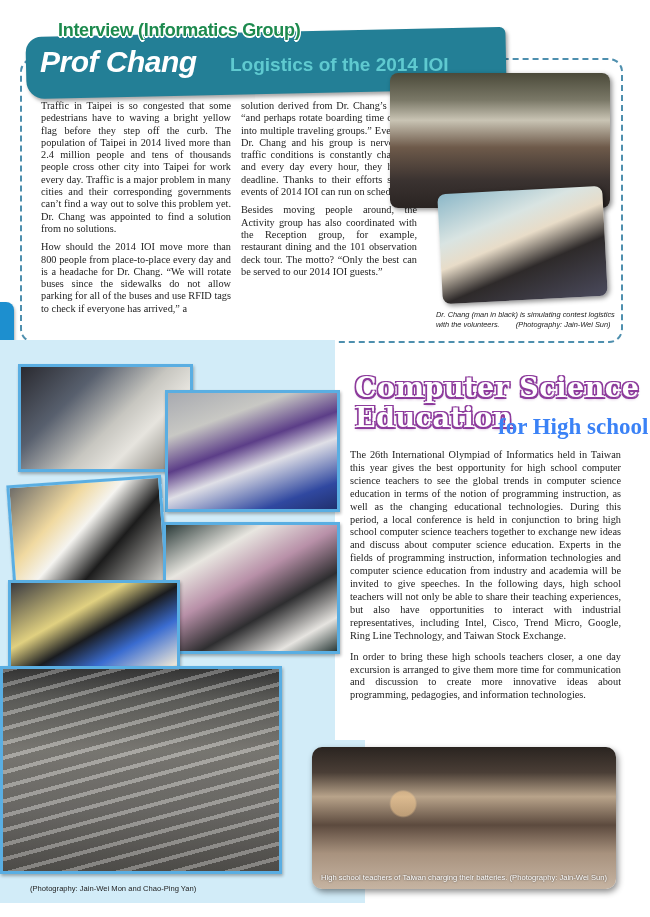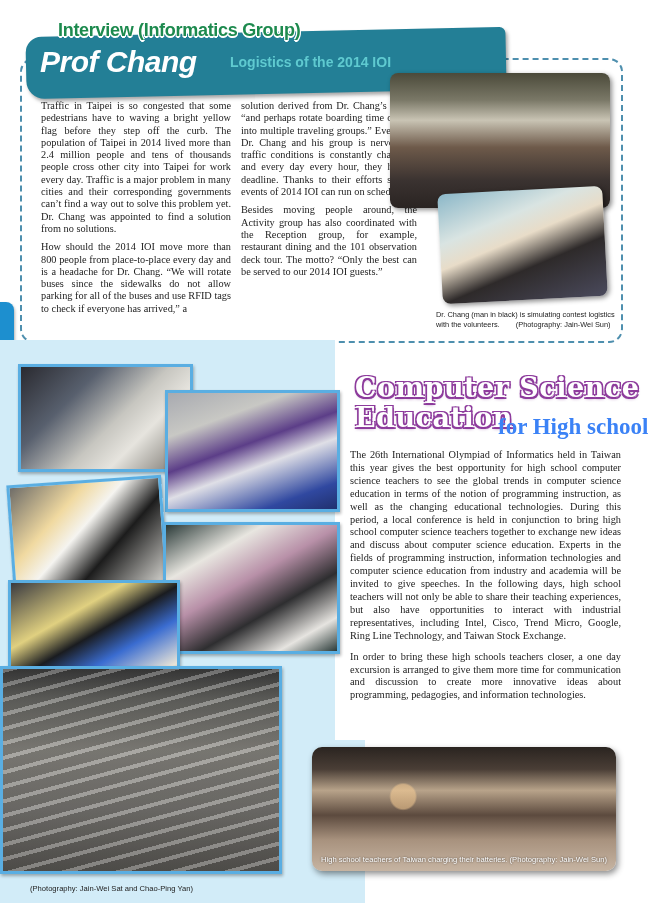--- a/index.html
+++ b/index.html
@@ -4,33 +4,33 @@
 <style>
   html, body { margin:0; padding:0; }
   body { width:650px; height:917px; background:#ffffff; position:relative; overflow:hidden; font-family:"Liberation Serif", serif; color:#222; }
 
   
   .dash-box { position:absolute; left:20px; top:58px; width:603px; height:285px; border:2px dashed #4e8fae; border-radius:14px; background:#fff; box-sizing:border-box; }
   .banner { position:absolute; left:26px; top:32px; width:480px; height:62px; background:#237f96; border-radius:16px 6px 16px 18px; transform:rotate(-1.2deg); box-shadow:2px 3px 4px rgba(0,0,0,0.35); }
   .banner-kicker { position:absolute; left:58px; top:20px; font-family:"Liberation Sans", sans-serif; font-weight:bold; font-size:18px; color:#1d8a4e; letter-spacing:-0.3px;
      text-shadow:-1px -1px 0 #fff, 1px -1px 0 #fff, -1px 1px 0 #fff, 1px 1px 0 #fff, 0 2px 0 #fff; }
   .banner-title { position:absolute; left:40px; top:45px; font-family:"Liberation Sans", sans-serif; font-weight:bold; font-style:italic; font-size:30px; color:#fff; letter-spacing:-0.5px; white-space:nowrap; }
-  .banner-sub { position:absolute; left:230px; top:54px; font-family:"Liberation Sans", sans-serif; font-weight:bold; font-size:14px; color:#5fcad0; white-space:nowrap; }
+  .banner-sub { position:absolute; left:230px; top:54px; font-family:"Liberation Sans", sans-serif; font-weight:bold; font-size:19px; color:#5fcad0; white-space:nowrap; }
 
   .col { position:absolute; font-size:10.3px; line-height:12.3px; text-align:justify; }
   .col p { margin:0 0 6px 0; }
   .col1 { left:41px; top:100px; width:190px; }
   .col2 { left:241px; top:100px; width:176px; }
 
   .photo { position:absolute; border-radius:8px; overflow:hidden; box-shadow:2px 2px 5px rgba(0,0,0,0.45); }
   .photo1 { left:390px; top:73px; width:220px; height:135px;
      background: linear-gradient(180deg,#4b4a3a 0%, #7a7867 20%, #c9c4b4 35%, #6e5a4a 55%, #3a3230 80%, #2a2422 100%); }
   .photo2 { left:440px; top:190px; width:165px; height:110px; transform:rotate(-3deg);
      background: linear-gradient(160deg,#8bb7c8 0%, #d9e4e2 30%, #e8dcc8 45%, #2e2a2a 65%, #4a4a5c 100%); }
-  .caption-top { position:absolute; left:436px; top:310px; width:180px; font-family:"Liberation Sans", sans-serif; font-size:7.4px; line-height:10px; color:#222; }
+  .caption-top { position:absolute; left:436px; top:310px; width:180px; font-family:"Liberation Sans", sans-serif; font-size:7.4px; line-height:10px; color:#222;font-style:italic; }
   .caption-top .credit { margin-left:14px; }
 
   .left-tab { position:absolute; left:-14px; top:302px; width:28px; height:55px; background:#1d8fcf; border-radius:8px; box-shadow:1px 2px 3px rgba(0,0,0,0.3); }
 
   
   .blue-bg { position:absolute; left:0; top:340px; width:335px; height:563px; background:#d2ecf8; }
   .blue-bg2 { position:absolute; left:335px; top:740px; width:30px; height:163px; background:#d2ecf8; }
 
   .cphoto { position:absolute; border:3px solid #5aaee2; box-sizing:border-box; box-shadow:1px 2px 3px rgba(0,0,0,0.3); }
   .cp1 { left:18px; top:364px; width:175px; height:108px; transform:rotate(0deg);
@@ -50,21 +50,21 @@
 
   .caption-left { position:absolute; left:30px; top:884px; font-family:"Liberation Sans", sans-serif; font-size:7.6px; color:#222; }
 
   .cs-title { position:absolute; left:355px; top:346px; font-family:"DejaVu Serif", serif; font-weight:bold; font-size:27px; line-height:30px; color:#fff;
      text-shadow:-1.5px -1.5px 0 #8d3b9c, 1.5px -1.5px 0 #8d3b9c, -1.5px 1.5px 0 #8d3b9c, 1.5px 1.5px 0 #8d3b9c, 0 2px 3px rgba(120,40,140,0.5); letter-spacing:0.5px;margin-top:27px; }
   .cs-sub { position:absolute; left:454px; top:414px; font-family:"Liberation Serif", serif; font-weight:bold; font-size:23px; color:#3b82f6;margin-left:44px; }
 
   .col3 { position:absolute; left:350px; top:441px; width:271px; font-size:10.3px; line-height:12.9px; text-align:justify; }
   .col3 p { margin:8px 0 8px 0; }
 
-  .photo-bottom { position:absolute; left:312px; top:747px; width:304px; height:124px; border-radius:10px; overflow:hidden; box-shadow:2px 3px 6px rgba(0,0,0,0.45);
+  .photo-bottom { position:absolute; left:312px; top:747px; width:304px; height:142px; border-radius:10px; overflow:hidden; box-shadow:2px 3px 6px rgba(0,0,0,0.45);
      background:
        radial-gradient(circle at 30% 40%, rgba(255,210,150,0.5) 0 12px, transparent 14px),
        linear-gradient(180deg,#2a2420 0%, #4a3e36 18%, #b8a38a 35%, #5c4a3e 55%, #a8927e 75%, #c6b4a2 100%); }
   .caption-bottom { position:absolute; left:0; right:0; bottom:7px; text-align:center; font-family:"Liberation Sans", sans-serif; font-size:7.6px; color:#fff; text-shadow:0 0 2px rgba(0,0,0,0.7); }
 </style>
 </head>
 <body>
 
 <div class="dash-box"></div>
 <div class="left-tab"></div>
@@ -92,21 +92,21 @@
 
 <div class="blue-bg"></div>
 <div class="blue-bg2"></div>
 
 <div class="cphoto cp1"></div>
 <div class="cphoto cp2"></div>
 <div class="cphoto cp3"></div>
 <div class="cphoto cp4"></div>
 <div class="cphoto cp5"></div>
 <div class="cphoto cp6"></div>
-<div class="caption-left">(Photography: Jain-Wei Sat and Chao-Ping Yan)</div>
+<div class="caption-left">(Photography: Jain-Wei Mon and Chao-Ping Yan)</div>
 
 <div class="cs-title">
   <div>Computer Science</div>
   <div>Education</div>
 </div>
 <div class="cs-sub">for High school</div>
 
 <div class="col3">
   <p>The 26th International Olympiad of Informatics held in Taiwan this year gives the best opportunity for high school computer science teachers to see the global trends in computer science education in terms of the notion of programming instruction, as well as the changing educational technologies. During this period, a local conference is held in conjunction to bring high school computer science teachers together to exchange new ideas and discuss about computer science education. Experts in the fields of programming instruction, information technologies and computer science education from industry and academia will be invited to give speeches. In the following days, high school teachers will not only be able to share their teaching experiences, but also have opportunities to interact with industrial representatives, including Intel, Cisco, Trend Micro, Google, Ring Line Technology, and Taiwan Stock Exchange.</p>
   <p>In order to bring these high schools teachers closer, a one day excursion is arranged to give them more time for communication and discussion to create more innovative ideas about programming, pedagogies, and information technologies.</p>

